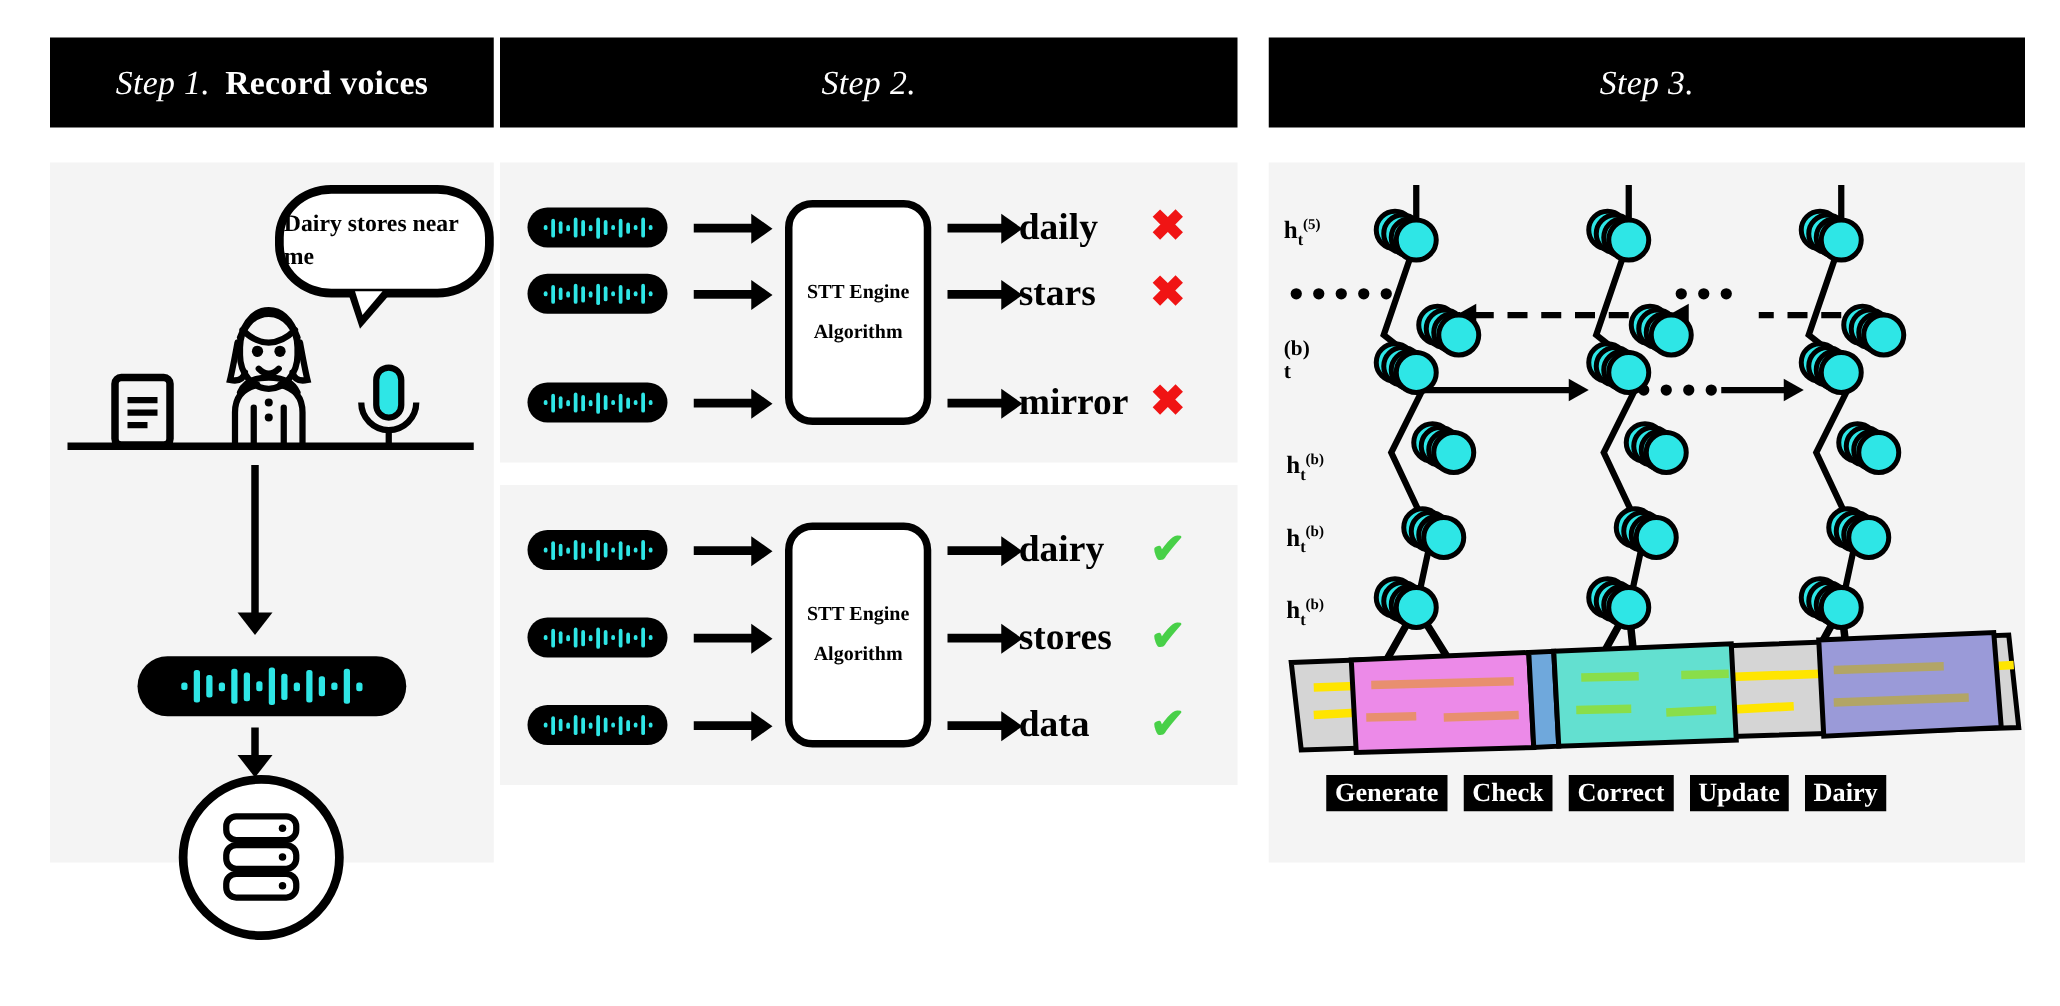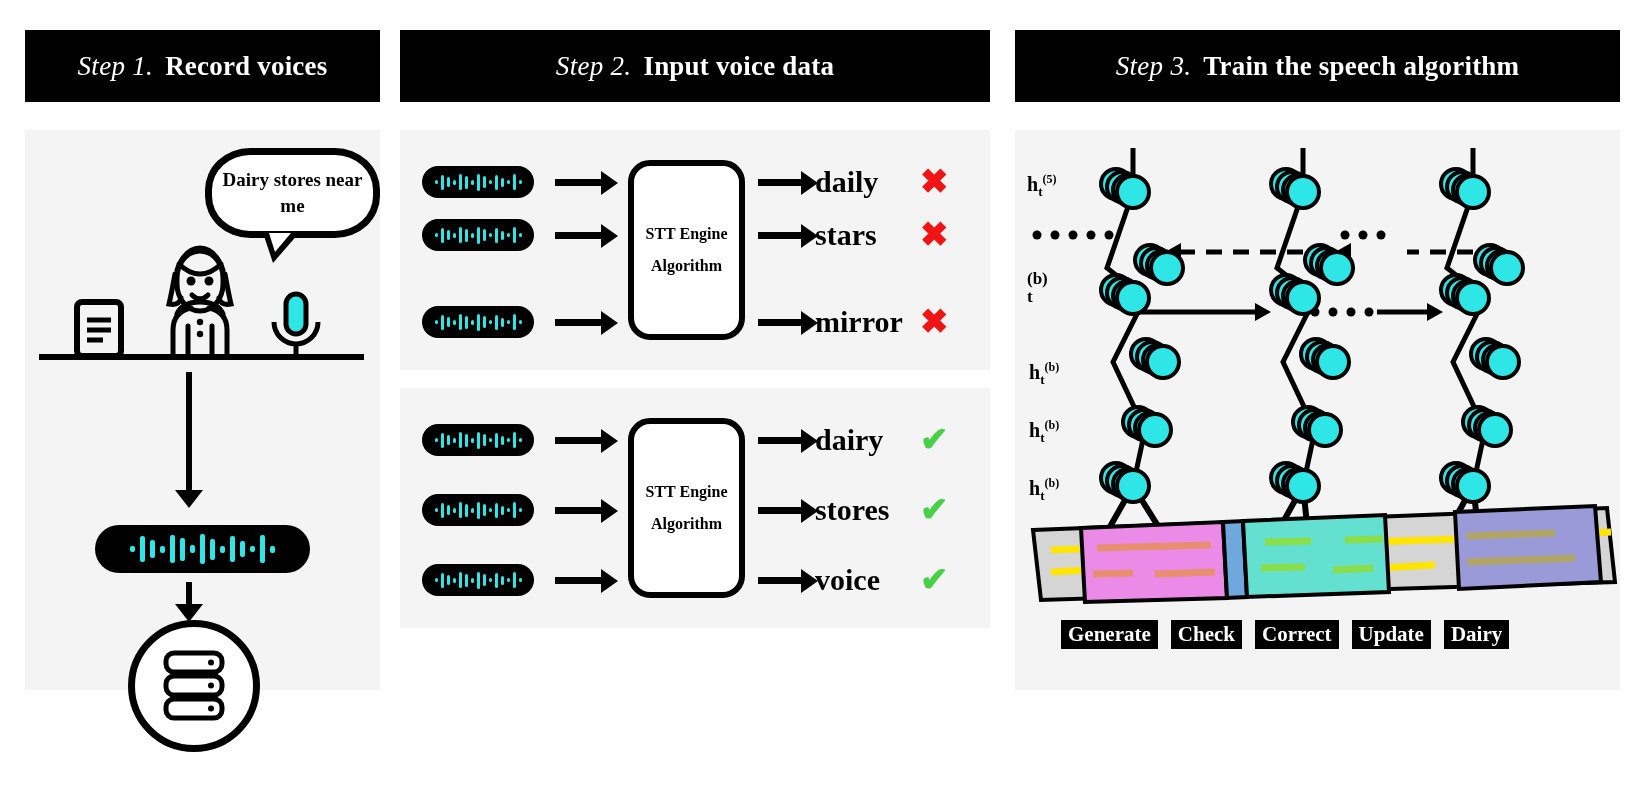--- a/index.html
+++ b/index.html
@@ -5,21 +5,21 @@
   html,body{margin:0;padding:0;}
   body{
     width:1648px;height:805px;background:#ffffff;
     font-family:"Liberation Serif",serif;
     overflow:hidden;
   }
   .board{position:relative;width:1648px;height:805px;}
 
   
   .col{position:absolute;top:30px;}
-  .col1{left:25px;width:355px;}
+  .col1{left:40px;width:355px;}
   .col2{left:400px;width:590px;}
   .col3{left:1015px;width:605px;}
 
   .step-header{
     background:#000;color:#fff;height:72px;
     display:flex;align-items:center;justify-content:center;gap:12px;
     white-space:nowrap;
   }
   .step-num{font-style:italic;font-size:27px;letter-spacing:.3px;}
   .step-title{font-weight:bold;font-size:27px;letter-spacing:.2px;}
@@ -34,21 +34,21 @@
     position:absolute;top:700px;font-style:italic;font-size:25px;color:#1a1a1a;
     white-space:nowrap;
   }
   .cap1{left:70px;}
   .cap2{left:560px;}
 
   
   .s1 .bubble{
     position:absolute;left:180px;top:18px;width:175px;height:90px;
     border:7px solid #000;border-radius:45px/42px;background:#fff;
-    display:flex;align-items:center;justify-content:center;text-align:center;
+    display:flex;align-items:center;justify-content:center;
     font-weight:bold;font-size:19px;line-height:1.35;box-sizing:border-box;
   }
   .bubble-tail{
     position:absolute;left:238px;top:103px;width:0;height:0;
     border-left:10px solid transparent;border-right:26px solid transparent;
     border-top:30px solid #000;
   }
   .bubble-tail:after{
     content:"";position:absolute;left:-4px;top:-30px;
     border-left:6px solid transparent;border-right:16px solid transparent;
@@ -196,21 +196,20 @@
           <circle cx="53" cy="37.5" r="3" fill="#000"></circle>
           <circle cx="53" cy="60.5" r="3" fill="#000"></circle>
         </svg>
       </div>
     </div>
   </div>
 
   <div class="col col2">
     <div class="step-header">
       <span class="step-num">Step 2.</span>
-      <span class="step-title">Input voice data</span>
     </div>
 
     <div class="panel p2a">
       <div class="engine-box" style="top:30px;height:180px;">
         <span>STT Engine</span>
         <span>Algorithm</span>
       </div>
 
       <div class="row" style="top:24px;">
         <div class="wave-pill">
@@ -352,31 +351,30 @@
             <i style="height:12px"></i>
           <i style="height:4px"></i>
             <i style="height:15px"></i>
             <i style="height:9px"></i>
           <i style="height:4px"></i>
             <i style="height:16px"></i>
             <i style="height:4px"></i>
         </div>
         <div class="arrow-h" style="left:155px;top:25px;width:48px;"></div>
         <div class="arrow-h" style="left:358px;top:25px;width:45px;"></div>
-        <div class="out-word">voice</div>
+        <div class="out-word">data</div>
         <div class="mark good">✔</div>
       </div>
     </div>
 
   </div>
 
   <div class="col col3">
     <div class="step-header">
       <span class="step-num">Step 3.</span>
-      <span class="step-title">Train the speech algorithm</span>
     </div>
     <div class="panel p3">
 
       <svg class="nn" viewBox="0 0 605 560" width="605" height="560">
         <defs>
           <g id="stack">
             <circle cx="-17" cy="-8" r="15" fill="#2ee6e6" stroke="#000" stroke-width="4"></circle>
             <circle cx="-11" cy="-5" r="15" fill="#2ee6e6" stroke="#000" stroke-width="4"></circle>
             <circle cx="-5" cy="-2" r="15" fill="#2ee6e6" stroke="#000" stroke-width="4"></circle>
             <circle cx="0" cy="0" r="16" fill="#2ee6e6" stroke="#000" stroke-width="4"></circle>

